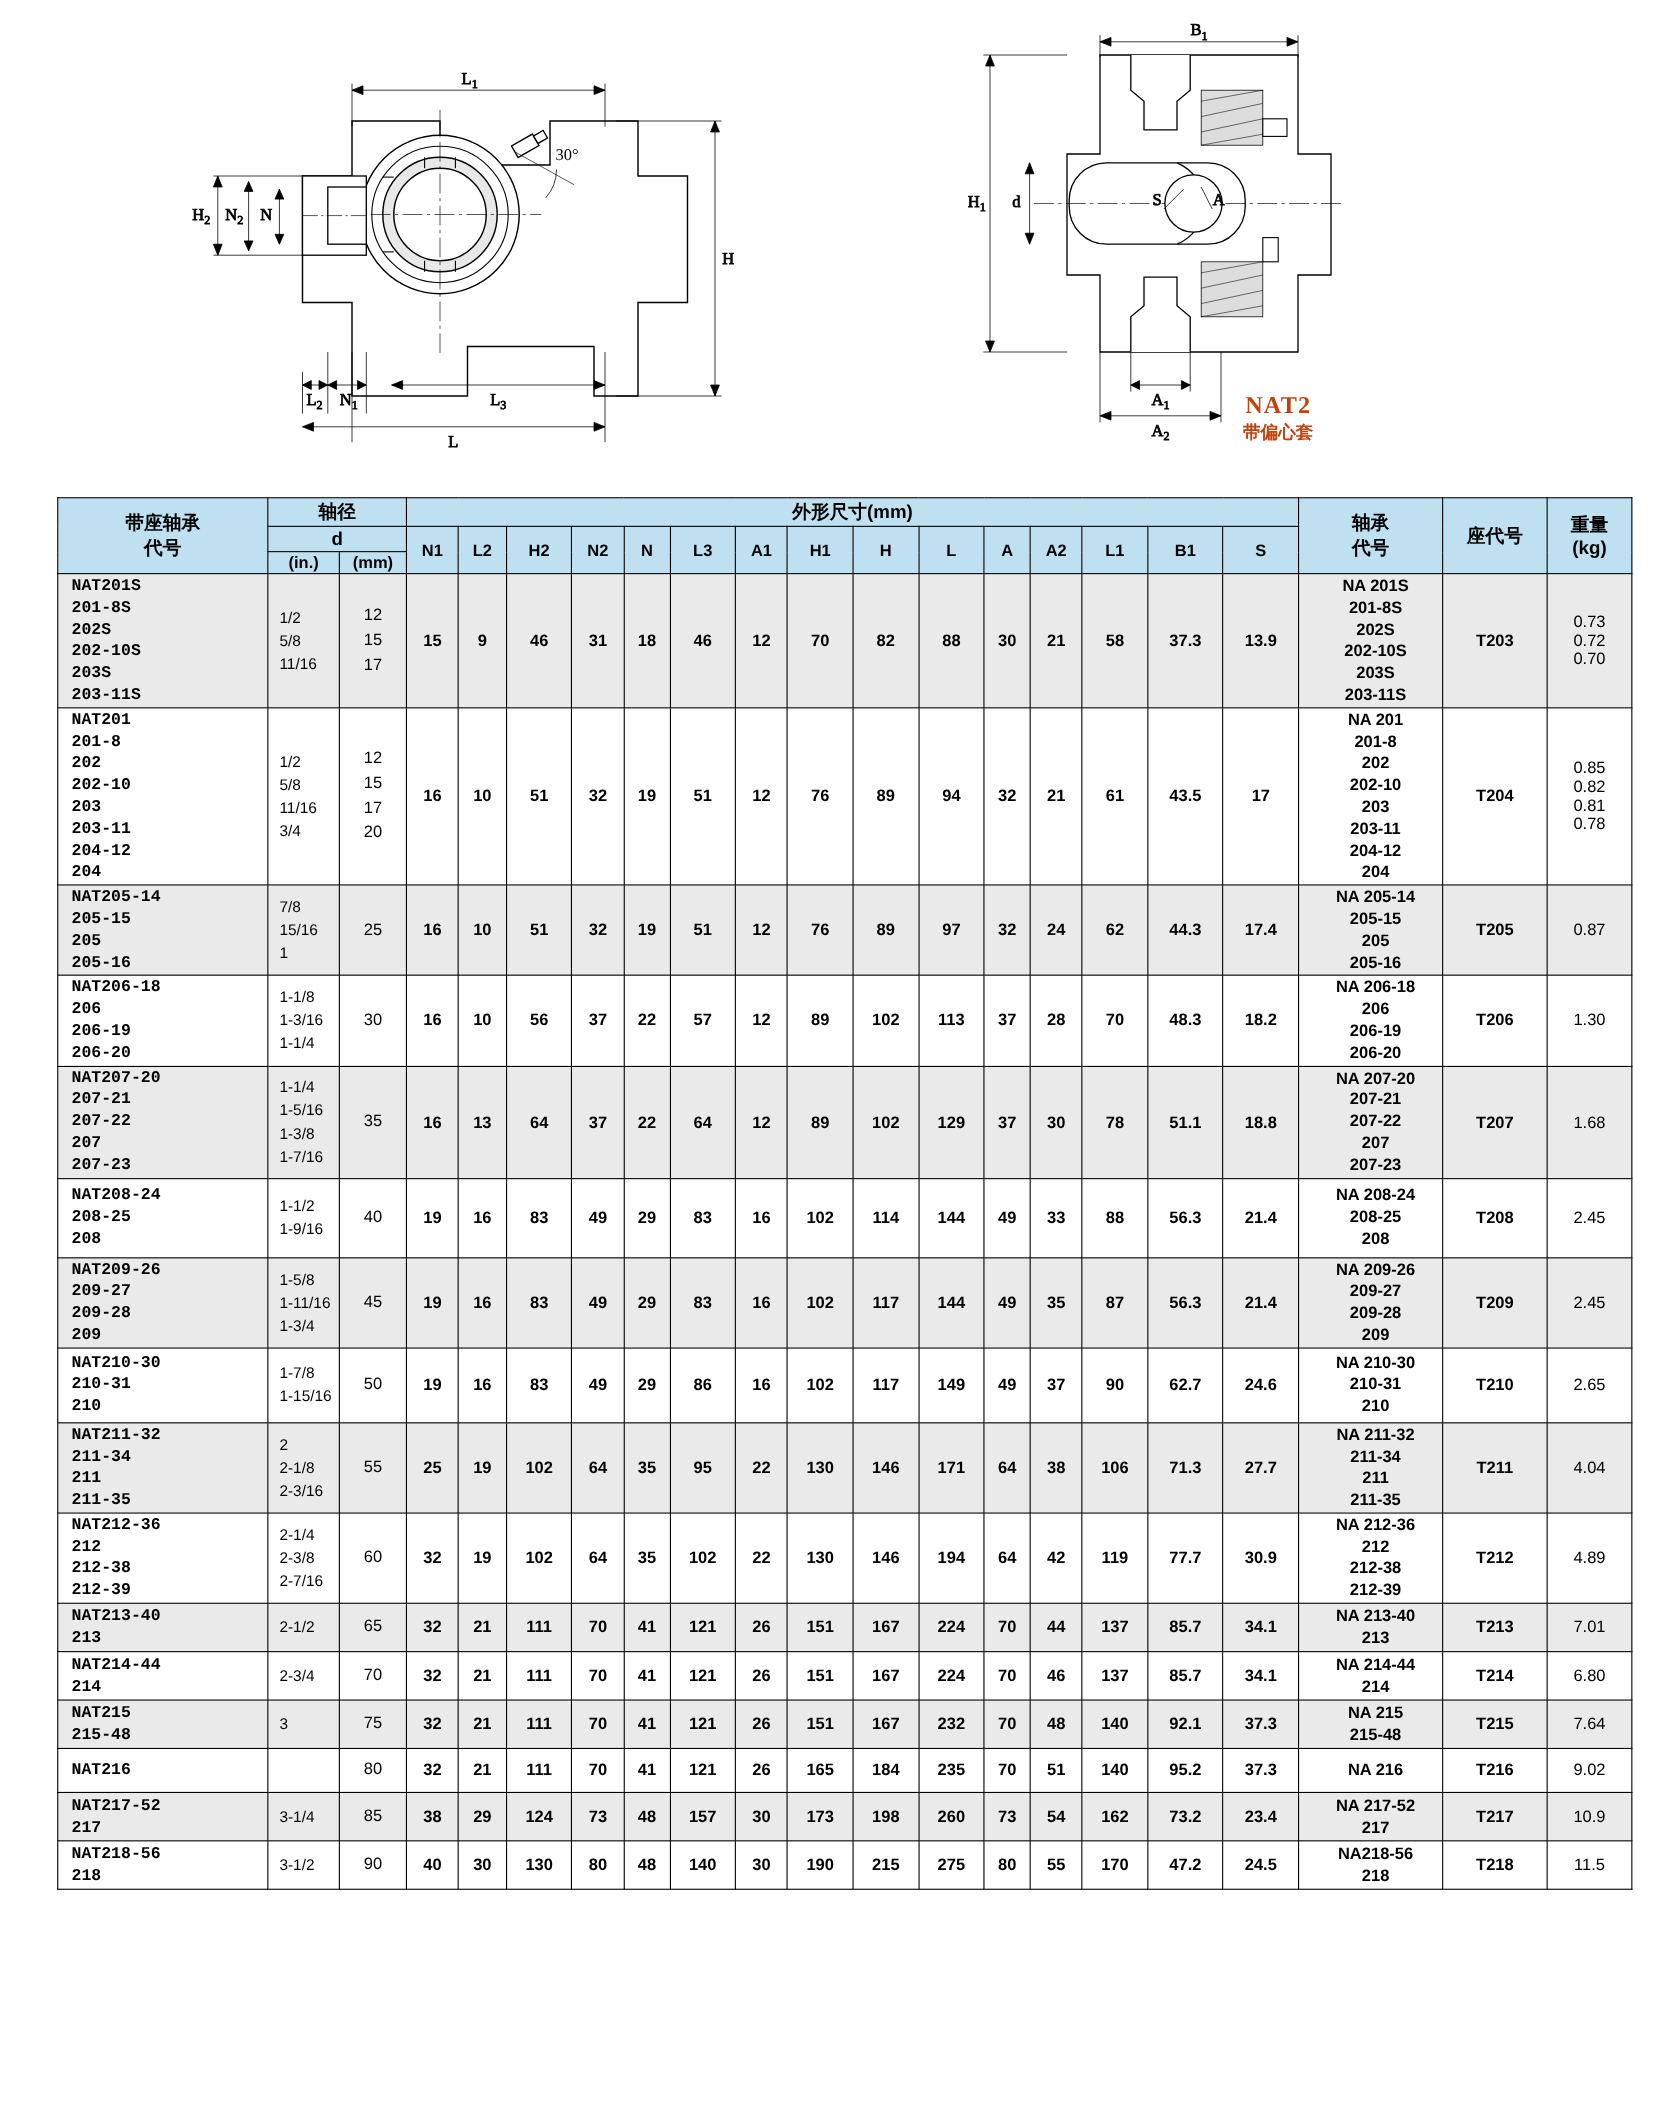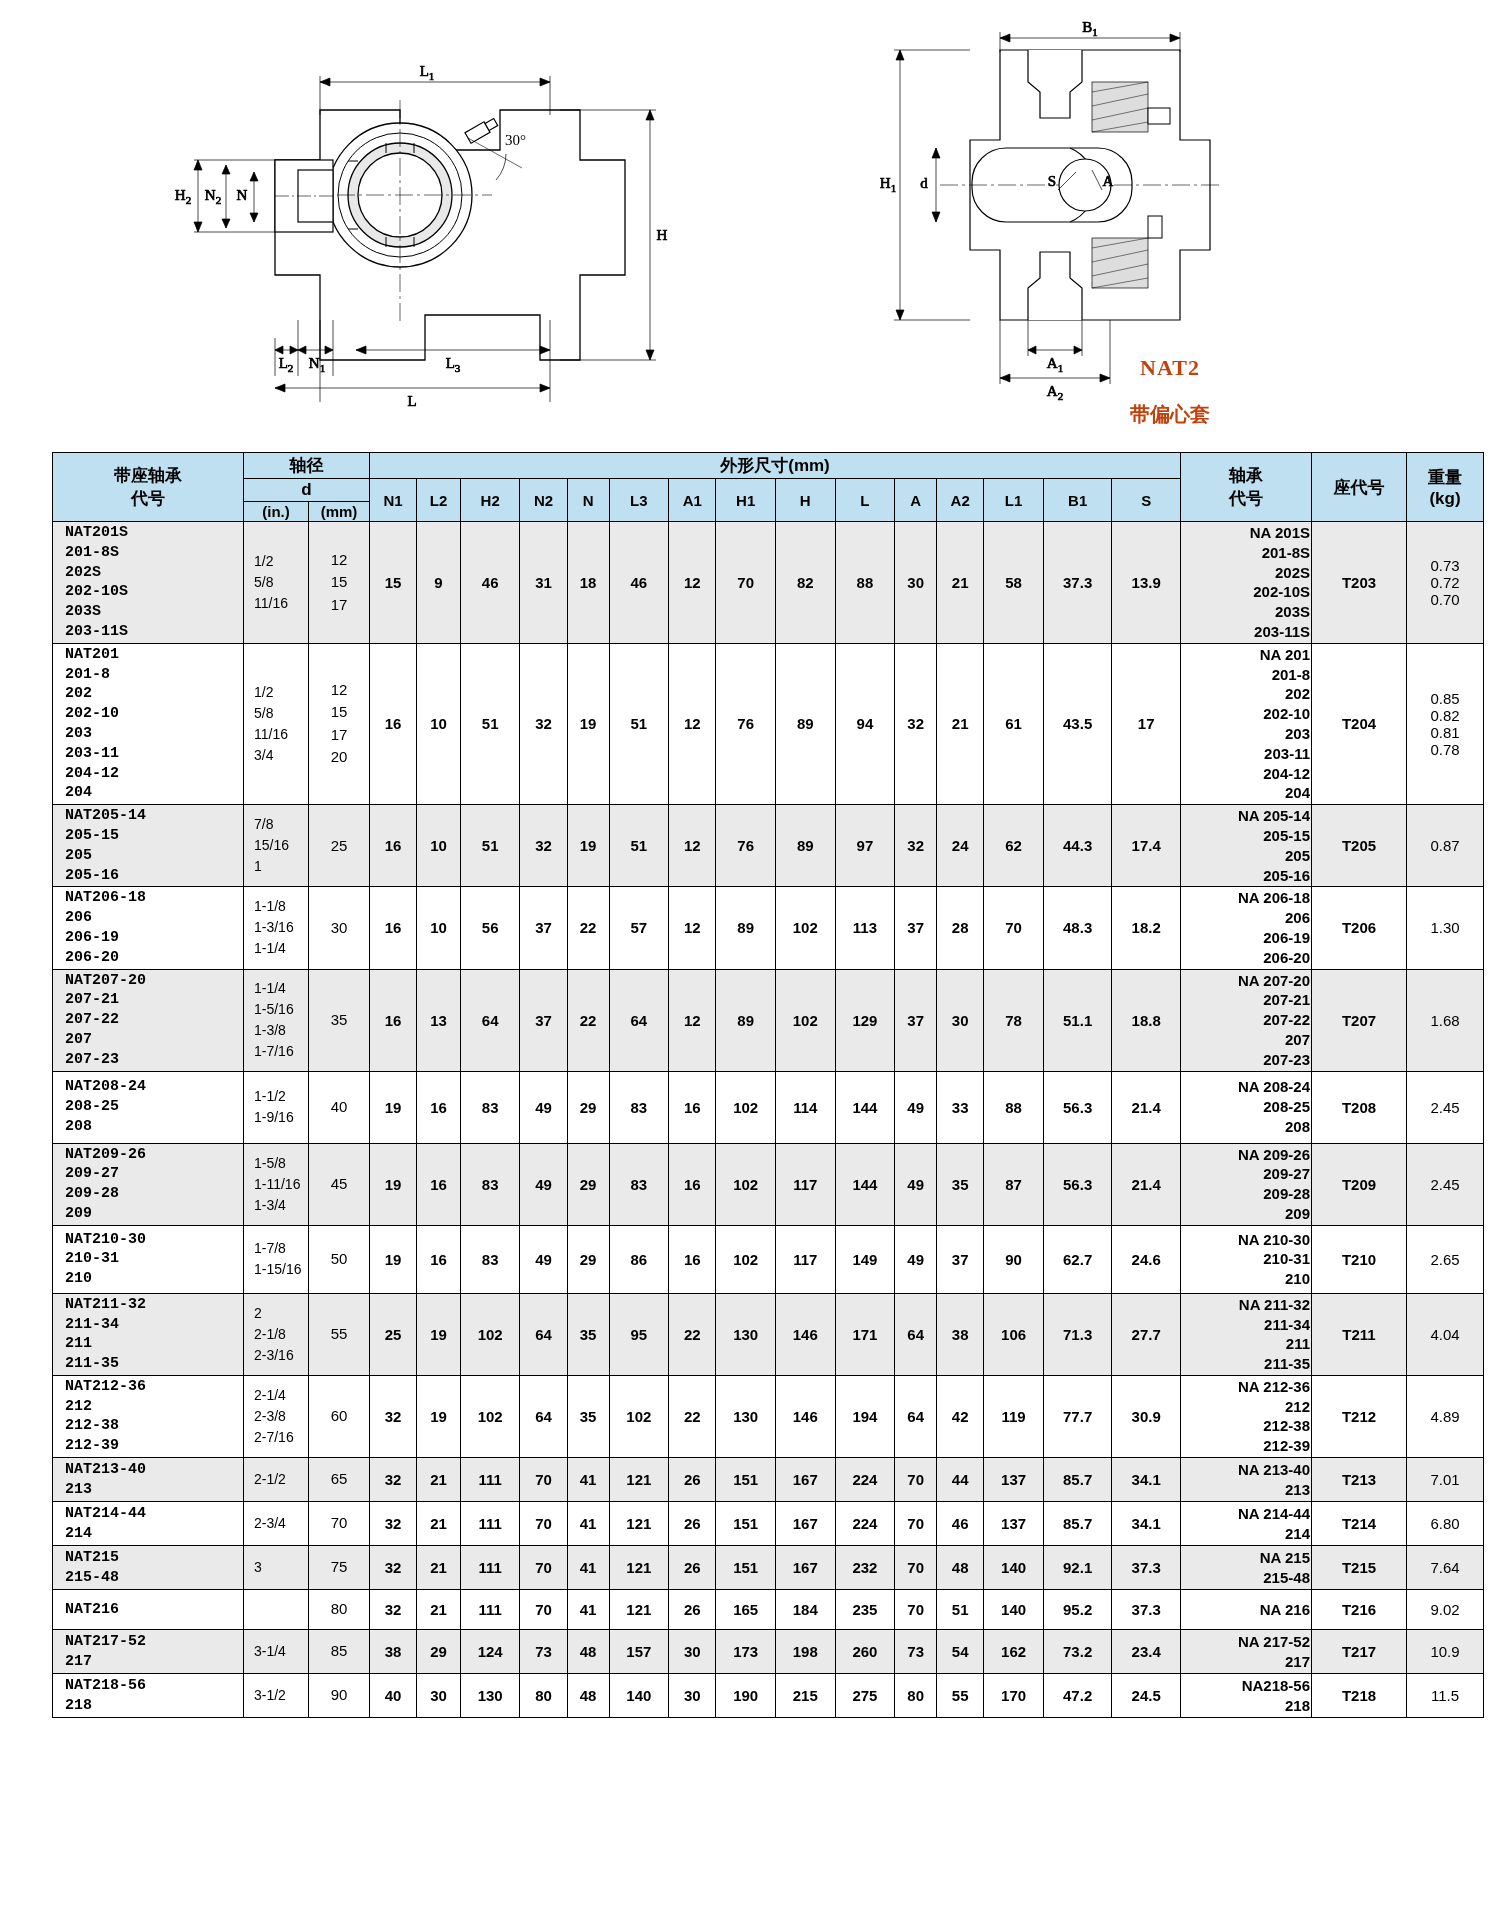--- a/index.html
+++ b/index.html
@@ -7,34 +7,34 @@
   .page{position:relative;width:1512px;height:1930px;}
 
   
   .drawings{position:relative;height:430px;}
   svg{display:block;}
   .dwg-left{position:absolute;left:150px;top:20px;}
   .dwg-right{position:absolute;left:880px;top:20px;}
   .nat2label{position:absolute;left:1130px;top:355px;text-align:center;color:#c2410c;
              font-family:"Liberation Serif",serif;font-weight:bold;}
   .nat2label .l1{font-size:22px;letter-spacing:1px;}
-  .nat2label .l2{font-size:20px;margin-top:20px;}
+  .nat2label .l2{font-size:16px;margin-top:2px;}
 
   
   .tablewrap{position:absolute;left:52px;top:452px;width:1314px;}
   table{border-collapse:collapse;width:1432px;font-family:"Liberation Sans",sans-serif;}
   th,td{border:1px solid #000;text-align:center;vertical-align:middle;font-size:15px;}
   thead th{background:#bfe0f0;font-weight:bold;}
   .hdr-main{font-size:17px;}
   .hdr-sub{font-size:15px;}
   tbody tr.odd td{background:#eaeaea;}
   tbody tr.even td{background:#ffffff;}
   td.code{text-align:left;padding-left:12px;font-weight:bold;font-size:15px;line-height:1.32;font-family:Liberation Mono, monospace;}
   td.code .first{font-weight:bold;}
-  td.bcode{text-align:right;padding-left:10px;font-weight:bold;font-size:15px;line-height:1.32;}
+  td.bcode{text-align:center;padding-left:10px;font-weight:bold;font-size:15px;line-height:1.32;}
   td.din{font-size:14px;line-height:1.5;text-align:left;padding-left:10px;}
   td.dmm{font-size:15px;line-height:1.5;text-align:center;}
   td.num{font-size:15px;font-weight:bold;}
   td.wt{font-size:15px;}
   .nowrap{white-space:pre-line;}
 </style>
 </head>
 <body>
 
 <div class="page">

